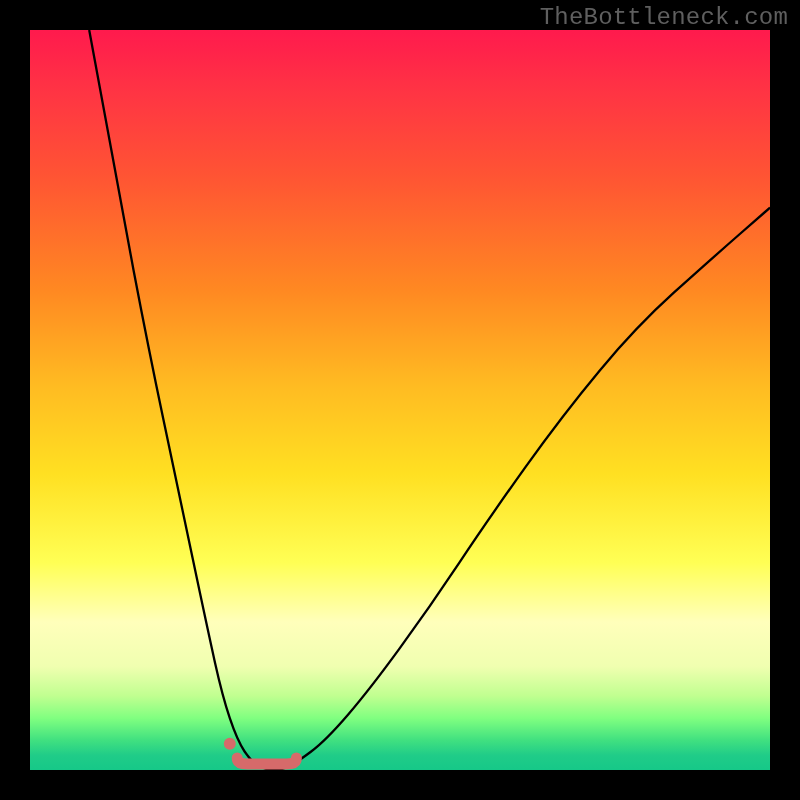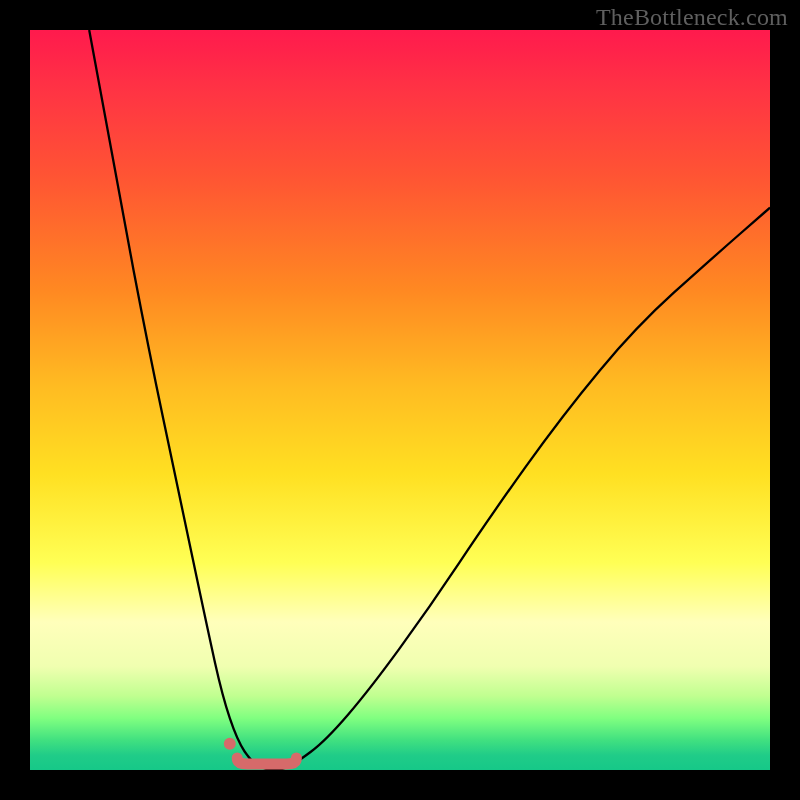--- a/index.html
+++ b/index.html
@@ -30,21 +30,21 @@
       #80ff80 93%,
       #40e080 96%,
       #20cc88 98%,
       #16c888 100%
     );
   }
   .watermark {
     position: absolute;
     top: 4px;
     right: 12px;
-    font-family: Liberation Serif, serif;
+    font-family: Liberation Mono, monospace;
     font-size: 24px;
     color: #5f5f5f;
     letter-spacing: 0.2px;
   }
   svg.curves {
     position: absolute;
     left: 0;
     top: 0;
     width: 740px;
     height: 740px;

